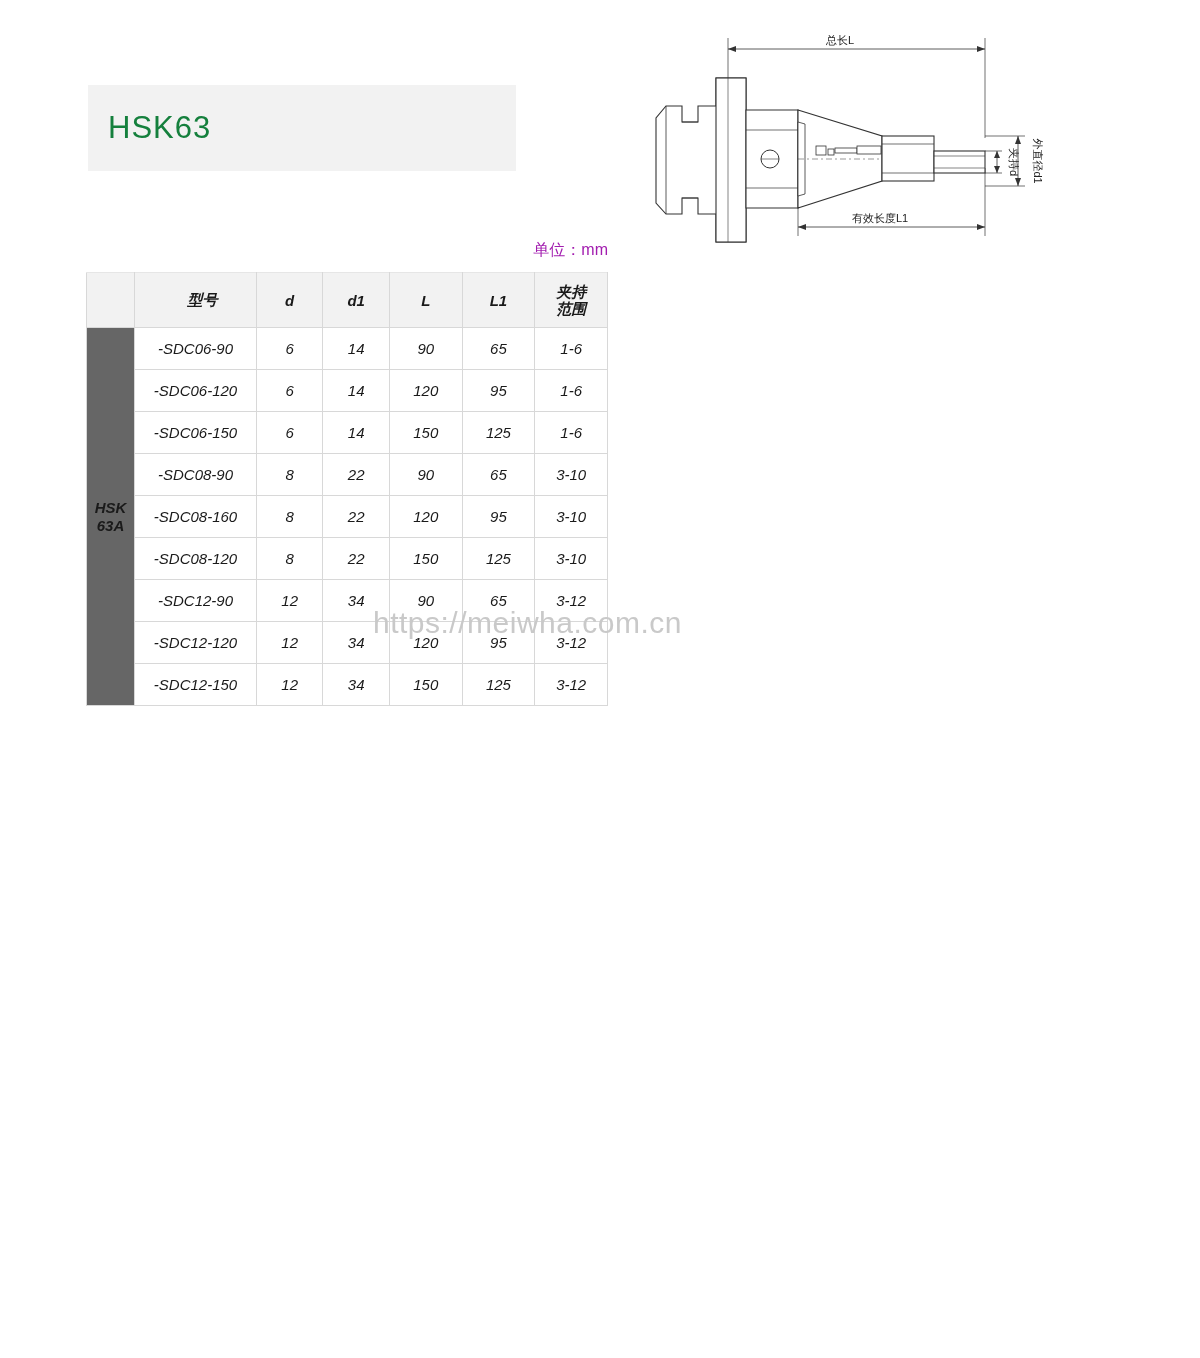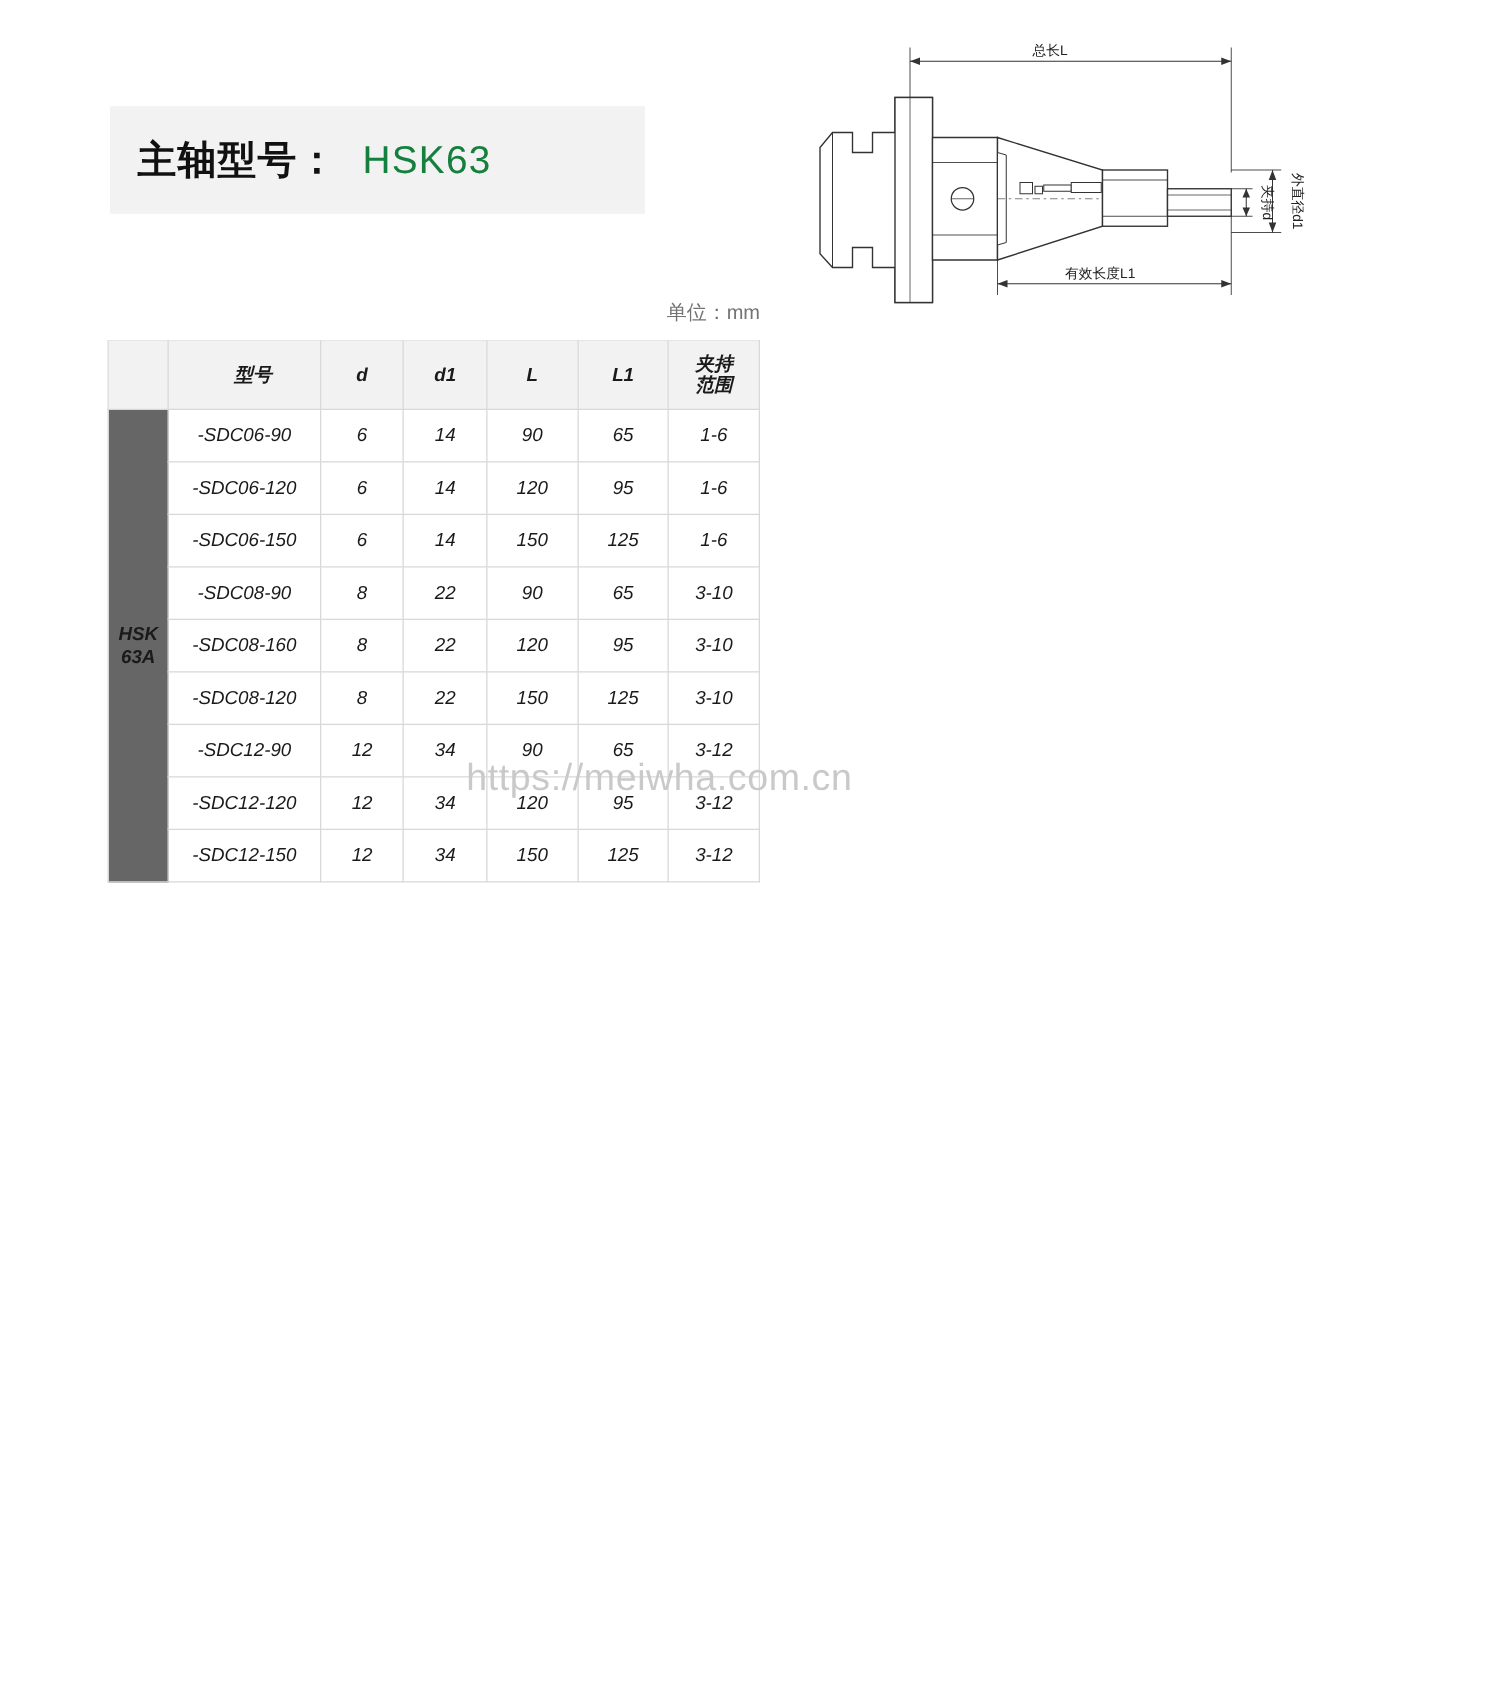--- a/index.html
+++ b/index.html
@@ -43,21 +43,21 @@
   }
 
   
   #unit-note {
     position: absolute;
     left: 0;
     top: 240px;
     width: 608px;
     text-align: right;
     font-size: 16px;
-    color: #737373;
+    color: #a21caf;
   }
 
   
   #spec-table-wrap {
     position: absolute;
     left: 86px;
     top: 272px;
     width: 522px;
   }
   table.spec {
@@ -132,21 +132,20 @@
     width: 560px;
     height: 250px;
     text-align: right;
   }
   #drawing svg { display: block; }
 </style>
 </head>
 <body>
 
 <div id="title-banner">
-  <span id="title-label">主轴型号：</span>
   <span id="title-value">HSK63</span>
 </div>
 
 <div id="unit-note">单位：mm</div>
 
 <div id="spec-table-wrap">
   <table class="spec">
     <thead>
       <tr>
         <th class="col-series"></th>

